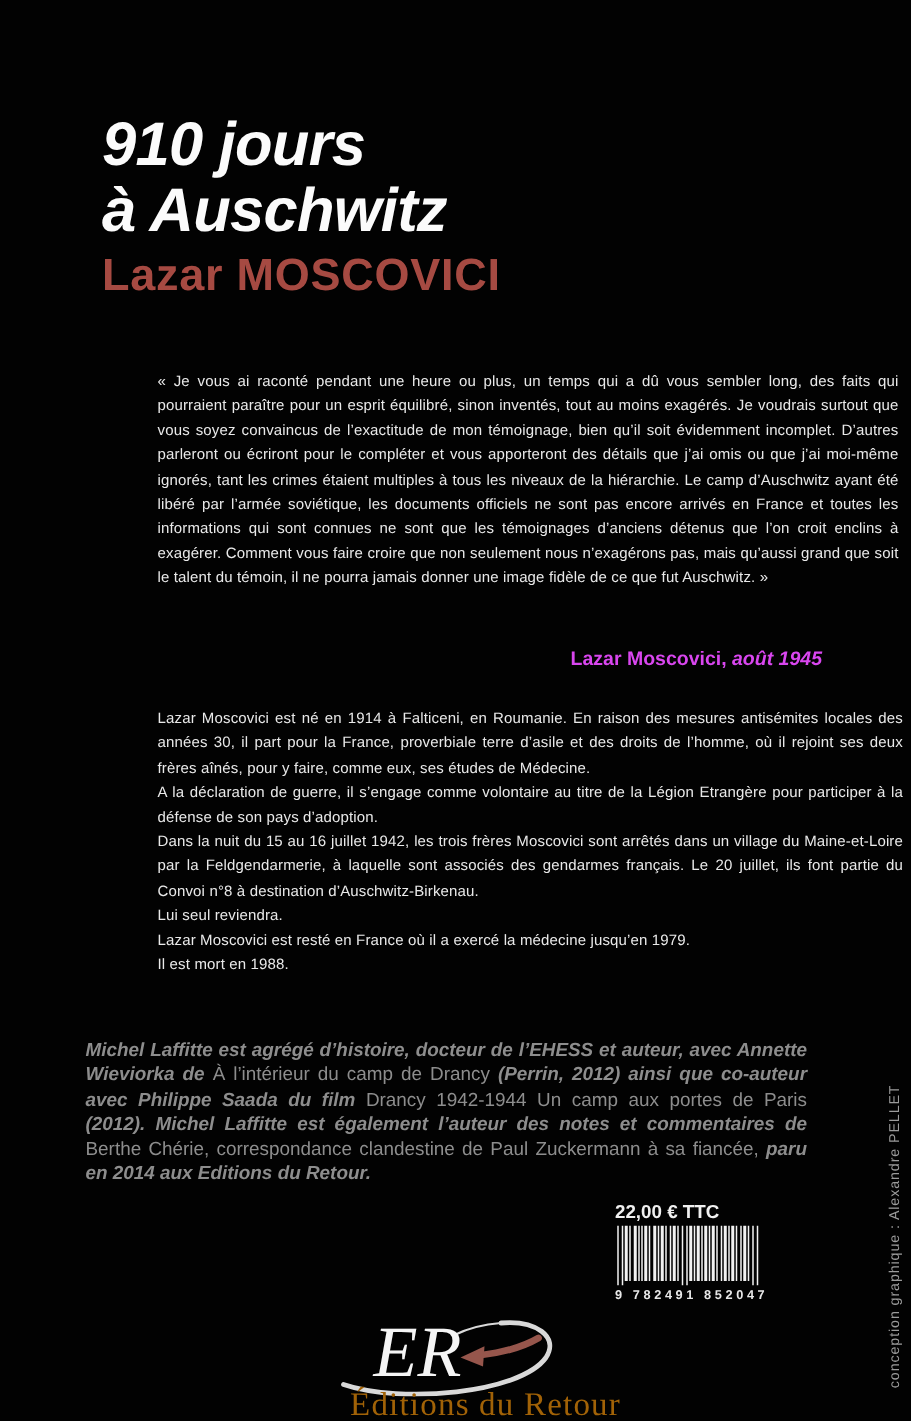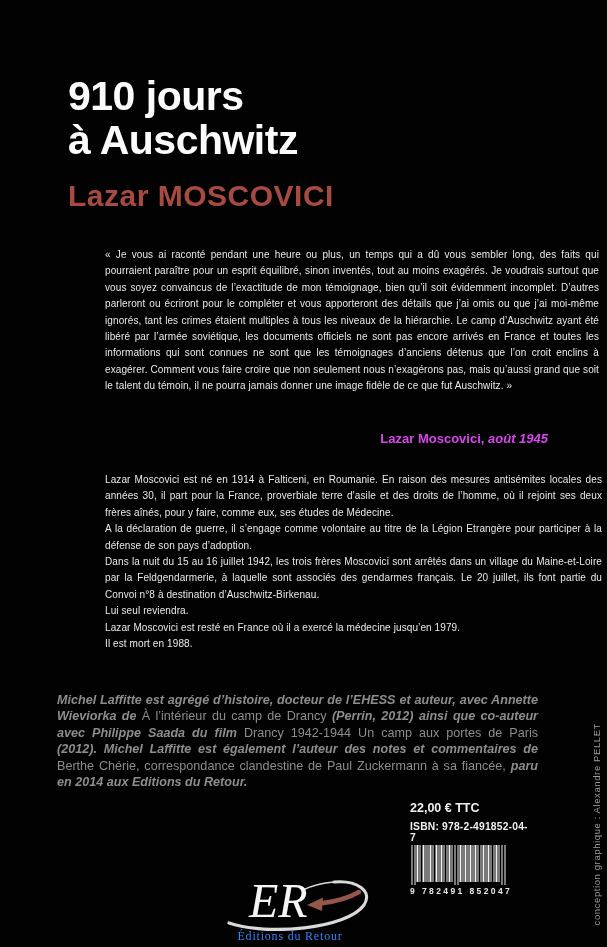--- a/index.html
+++ b/index.html
@@ -7,26 +7,26 @@
     position:relative;
     width:607px;height:947px;
     background:#020202;
     overflow:hidden;
     font-family:"Liberation Sans", sans-serif;
     color:#ececec;
   }
   
   .title-block{position:absolute;left:68px;top:74px;}
   .title-line{
-    font-weight:bold;
+    font-style:italic;font-weight:bold;
     font-size:41px;line-height:44px;
     color:#fbfbfb;letter-spacing:-0.5px;
   }
   .author-name{
-    margin-top:18px;
+    margin-top:6px;
     font-weight:bold;font-size:30px;line-height:32px;
     color:#a64a42;letter-spacing:0.5px;
   }
   
   .copy{
     font-weight:normal;
     font-size:10px;line-height:16.4px;
     text-align:justify;color:#e9e9e9;
     letter-spacing:0.1px;
     margin-left:48px;
@@ -49,22 +49,22 @@
   .seg-r{font-weight:normal;font-style:normal;}
   
   .publisher{
     position:absolute;left:166px;top:833px;width:248px;
     text-align:center;
     margin-top:34px;
   }
   .logo-svg{display:block;margin:0 auto;}
   .publisher-name{
     font-family:"Liberation Serif", serif;
-    font-size:12px;line-height:22px;color:#3b82f6;
-    letter-spacing:0.8px;margin-top:-6px;
+    font-size:22px;line-height:22px;color:#a16207;
+    letter-spacing:0.8px;margin-top:-6px;text-align:right;
   }
   .publisher-site{
     margin-top:11px;
     font-weight:bold;font-size:13px;color:#c2410c;
     letter-spacing:0.4px;
   }
   
   .sales{position:absolute;left:410px;top:801px;width:120px;}
   .price{font-weight:bold;font-size:12.5px;color:#f0f0f0;}
   .isbn{font-weight:bold;font-size:10.3px;color:#f0f0f0;margin-top:6px;letter-spacing:0.2px;}
@@ -118,21 +118,20 @@
 
       <path d="M158 25 C 146 32 132 35 119 36.5" fill="none" stroke="#96564c" stroke-width="4.5" stroke-linecap="round"></path>
       <polygon points="106,38 122,30.5 121,44" fill="#96564c"></polygon>
     </svg>
     <div class="publisher-name">Éditions du Retour</div>
     <div class="publisher-site">www.editionsduretour.com</div>
   </div>
 
   <div class="sales">
     <div class="price">22,00 € TTC</div>
-    <div class="isbn">ISBN: 978-2-491852-04-7</div>
     <svg class="barcode" width="100" height="40" viewBox="0 0 97 40" aria-hidden="true">
       <g fill="#f2f2f2">
         <rect x="0" y="0" width="1" height="40"></rect>
           <rect x="3" y="0" width="1" height="40"></rect>
         <rect x="5" y="0" width="2" height="37"></rect>
           <rect x="8" y="0" width="1" height="37"></rect>
         <rect x="11" y="0" width="2" height="37"></rect>
           <rect x="14" y="0" width="1" height="37"></rect>
         <rect x="16" y="0" width="1" height="37"></rect>
           <rect x="18" y="0" width="2" height="37"></rect>

